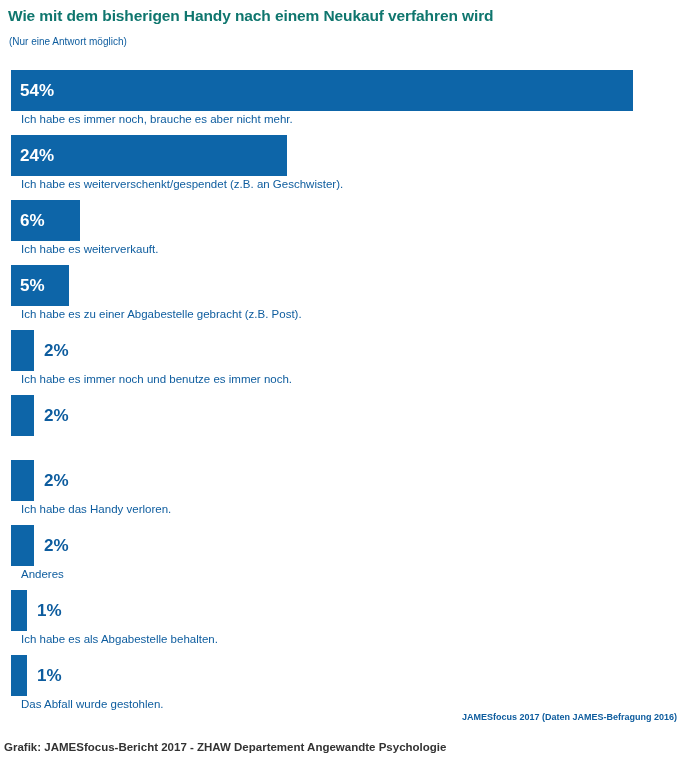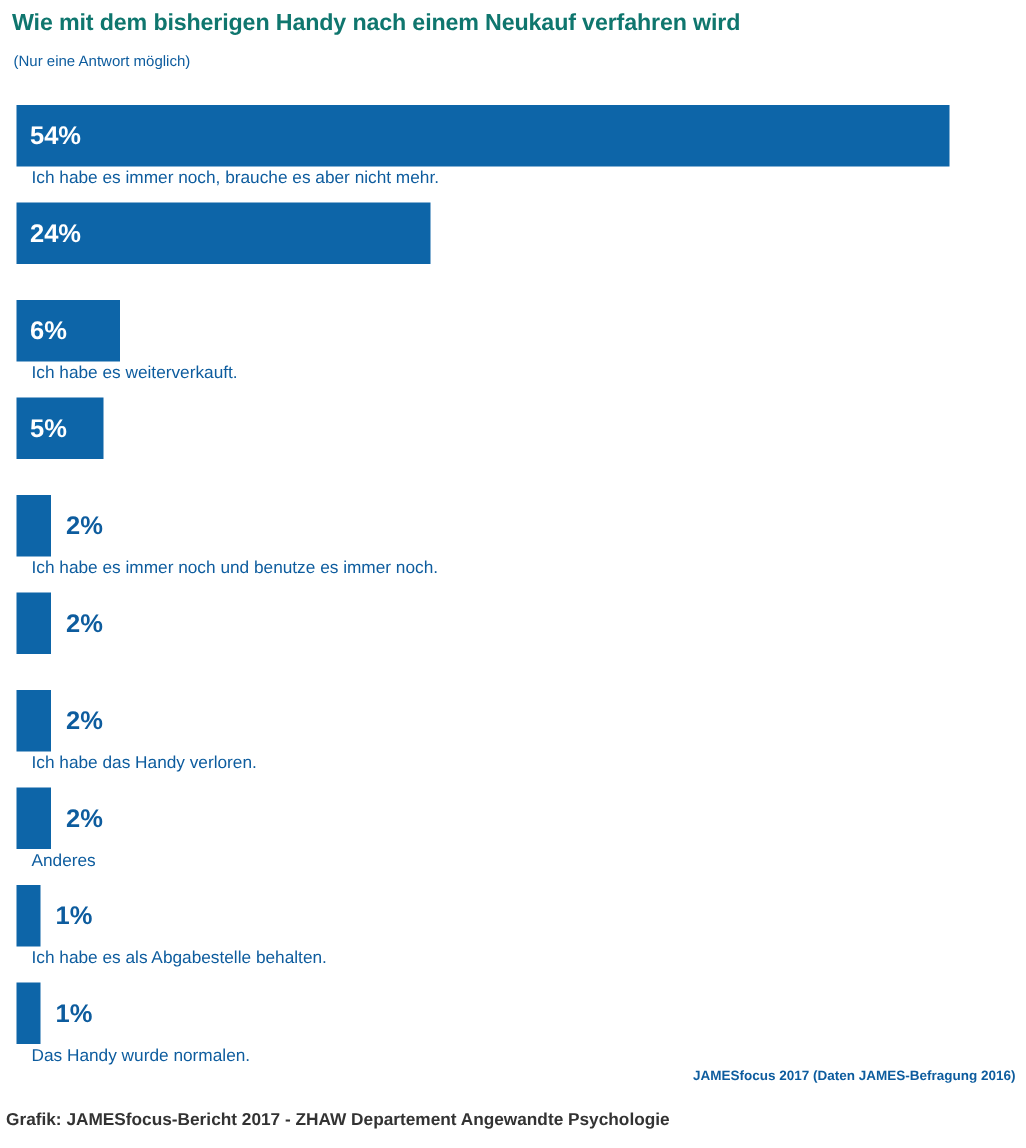--- a/index.html
+++ b/index.html
@@ -120,33 +120,35 @@
           <div class="bar-rect" style="width: 622px; background: rgb(13, 101, 168);"></div>
           <div class="bar-value inside">54%</div>
         </div>
         <div class="bar-label">Ich habe es immer noch, brauche es aber nicht mehr.</div>
       </div>
       <div class="bar-group">
         <div class="bar-row">
           <div class="bar-rect" style="width: 276px; background: rgb(13, 101, 168);"></div>
           <div class="bar-value inside">24%</div>
         </div>
+        <div class="bar-label">Ich habe es weiterverschenkt/gespendet (z.B. an Geschwister).</div>
       </div>
       <div class="bar-group">
         <div class="bar-row">
           <div class="bar-rect" style="width: 69px; background: rgb(13, 101, 168);"></div>
           <div class="bar-value inside">6%</div>
         </div>
         <div class="bar-label">Ich habe es weiterverkauft.</div>
       </div>
       <div class="bar-group">
         <div class="bar-row">
           <div class="bar-rect" style="width: 58px; background: rgb(13, 101, 168);"></div>
           <div class="bar-value inside">5%</div>
         </div>
+        <div class="bar-label">Ich habe es zu einer Abgabestelle gebracht (z.B. Post).</div>
       </div>
       <div class="bar-group">
         <div class="bar-row">
           <div class="bar-rect" style="width: 23px; background: rgb(13, 101, 168);"></div>
           <div class="bar-value outside" style="left: 33px;">2%</div>
         </div>
         <div class="bar-label">Ich habe es immer noch und benutze es immer noch.</div>
       </div>
       <div class="bar-group">
         <div class="bar-row">
@@ -173,21 +175,21 @@
           <div class="bar-rect" style="width: 16px; background: rgb(13, 101, 168);"></div>
           <div class="bar-value outside" style="left: 26px;">1%</div>
         </div>
         <div class="bar-label">Ich habe es als Abgabestelle behalten.</div>
       </div>
       <div class="bar-group">
         <div class="bar-row">
           <div class="bar-rect" style="width: 16px; background: rgb(13, 101, 168);"></div>
           <div class="bar-value outside" style="left: 26px;">1%</div>
         </div>
-        <div class="bar-label">Das Handy wurde normalen.</div>
+        <div class="bar-label">Das Abfall wurde gestohlen.</div>
       </div>
     </div>
 
   <div class="source-note">JAMESfocus 2017 (Daten JAMES-Befragung 2016)</div>
 
   <div class="credit-line">Grafik: JAMESfocus-Bericht 2017 -  ZHAW Departement Angewandte Psychologie</div>
 
 </div>
 
 </body></html>

